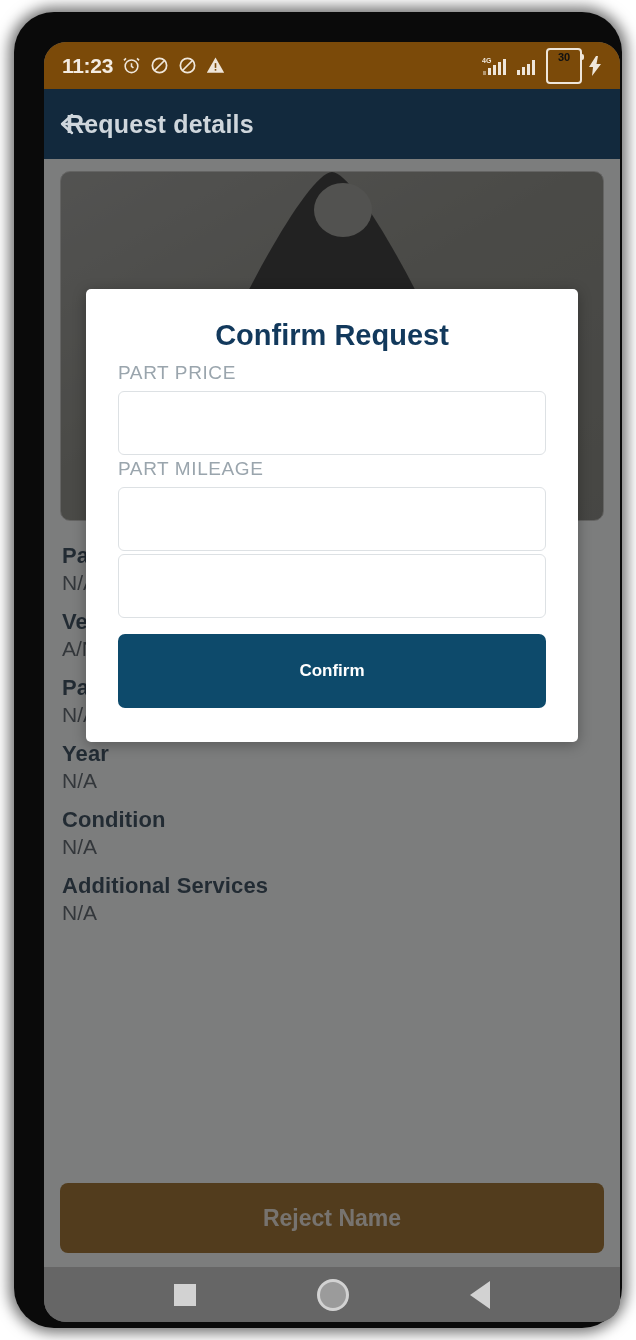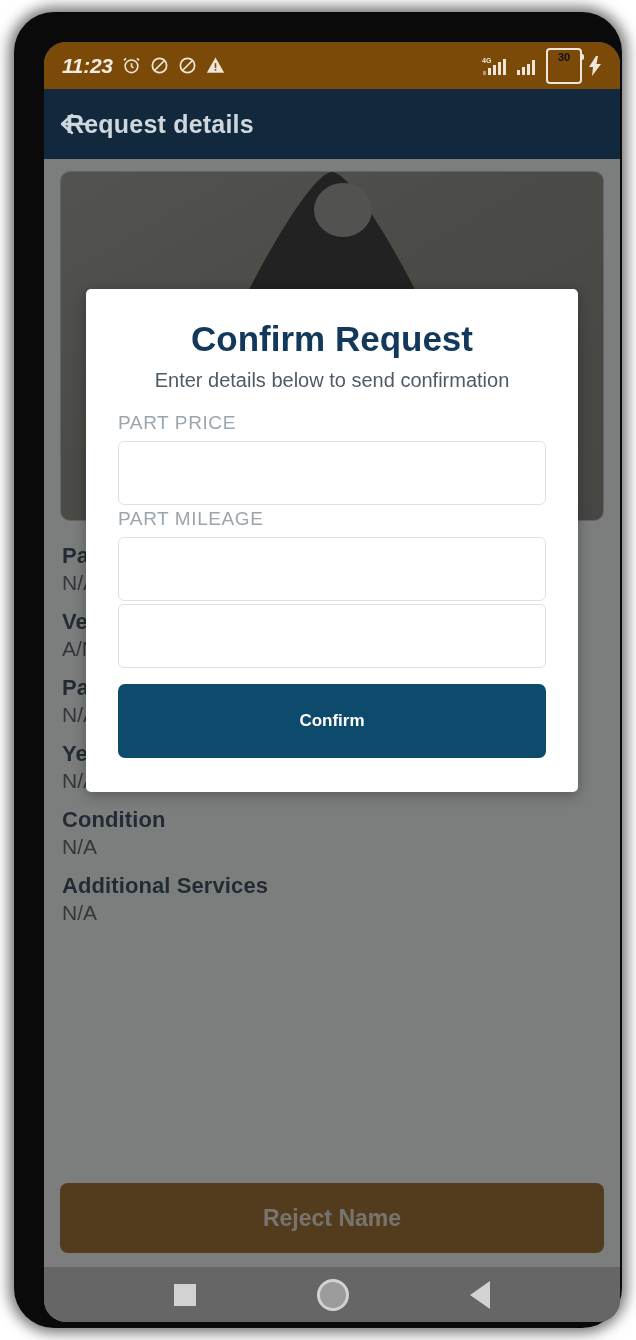--- a/index.html
+++ b/index.html
@@ -53,21 +53,20 @@
   .sb-left {
     display: flex;
     align-items: center;
     gap: 9px;
   }
   .sb-time {
     color: #f4ece2;
     font-size: 21px;
     font-weight: bold;
     letter-spacing: -0.3px;
-    font-style: italic;
   }
   .sb-right {
     display: flex;
     align-items: center;
     gap: 6px;
   }
   .icon-svg { display: block; }
 
   .battery {
     position: relative;
@@ -231,21 +230,21 @@
     width: 492px;
     background: #ffffff;
     border-radius: 5px;
     padding: 30px 32px 34px 32px;
     box-sizing: border-box;
     box-shadow: 0 3px 14px rgba(0,0,0,0.3);
   }
   .modal-title {
     text-align: center;
     color: #12395c;
-    font-size: 35px;
+    font-size: 29px;
     font-weight: bold;
     margin: 0 0 10px 0;
   }
   .modal-sub {
     text-align: center;
     color: #4e5b66;
     font-size: 20px;
     margin: 0 0 20px 0;
   }
   .field-group { margin-bottom: 3px; }
@@ -441,21 +440,20 @@
           <button class="btn-reject">Reject Name</button>
         </div>
 
       </div>
     </div>
 
     <div class="scrim"></div>
 
     <div class="modal">
       <h2 class="modal-title">Confirm Request</h2>
-      <p class="modal-sub">Enter details below to send confirmation</p>
 
       <div class="field-group">
         <div class="field-label">PART PRICE</div>
         <input class="field-input" type="text" placeholder="" style="">
       </div>
 
       <div class="field-group">
         <div class="field-label">PART MILEAGE</div>
         <input class="field-input" type="text" placeholder="" style="">
       </div>

